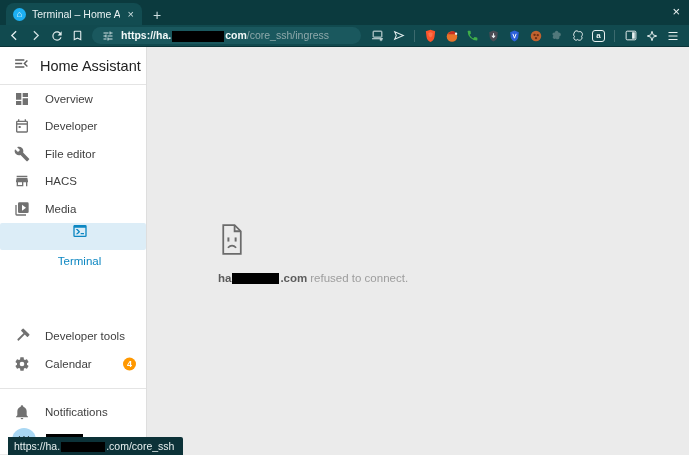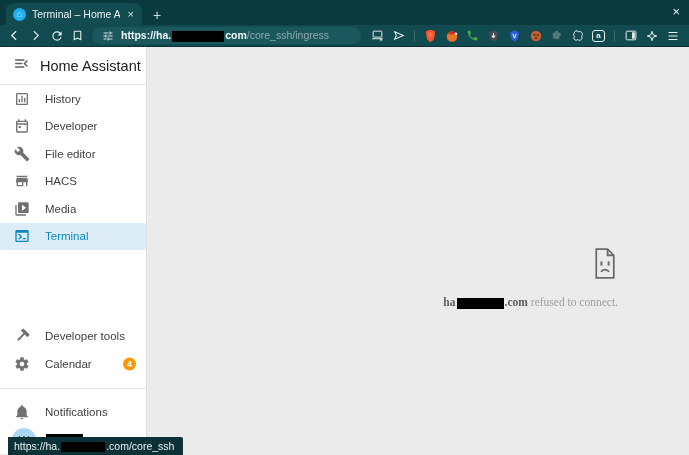--- a/index.html
+++ b/index.html
@@ -41,34 +41,34 @@
 
   
   .sidebar { width:147px; background:#ffffff; border-right:1px solid #dedede;
              display:flex; flex-direction:column; flex:none; }
   .sb-header { height:37px; display:flex; align-items:center; padding-left:13px; gap:10px; flex:none; }
   .sb-title { font-size:14.5px; color:#212121; }
   .sb-divider { height:1px; background:#e4e4e4; flex:none; }
   .sb-item { height:27.5px; display:flex; align-items:center; padding-left:13px; gap:15px;
              font-size:11.5px; font-weight:500; color:#3e3e3e; flex:none; position:relative; }
   .sb-item .sb-ico { width:17px; height:17px; display:flex; align-items:center; justify-content:center; flex:none; }
-  .sb-item.selected { background:#dcedf7; color:#0d87c2; border-radius:2px; }
+  .sb-item.selected { background:#dcedf7; color:#0d87c2; border-radius:2px;flex-direction:column; }
   .sb-spacer { flex:1; }
   .badge { position:absolute; right:10px; top:50%; transform:translateY(-50%);
            width:13px; height:13px; border-radius:50%; background:#ff9800; color:#fff;
            font-size:9px; font-weight:bold; line-height:13px; text-align:center; }
   .sb-gap10 { height:10px; flex:none; }
   .sb-user { height:28px; display:flex; align-items:center; padding-left:12px; gap:10px; flex:none; }
   .avatar { width:24px; height:24px; border-radius:50%; background:#a9d7f3; color:#3b4a52;
             font-size:11px; line-height:24px; text-align:center; flex:none; }
   .redact-name { width:37px; height:13px; }
 
   
   .main { flex:1; background:#ebebeb; position:relative; }
-  .error-box { position:absolute; top:200px; left:50%; transform:translateX(-50%); text-align:right; width:400px;font-family:Liberation Serif, serif; }
+  .error-box { position:absolute; top:176px; left:50%; transform:translateX(-50%); text-align:left; width:400px; }
   .error-icon { display:inline-block; }
   .error-text { margin-top:12px; font-size:11.5px; color:#9d9d9d; white-space:nowrap; }
   .error-strong { color:#5c5c5c; font-weight:bold; }
   .redact-err { width:47px; height:11px; margin:0 1px; }
   .error-msg { margin-left:3px; }
 
   
   .status-pill { position:absolute; left:8px; bottom:0; height:18px; background:#0c3238;
                  color:#e9f1f1; font-size:10.5px; line-height:18px; padding:0 9px 0 6px;
                  border-radius:0 2px 0 0; white-space:nowrap; z-index:5; }
@@ -216,29 +216,29 @@
       <div class="sb-header">
         <span class="sb-ico">
           <svg width="17" height="17" viewBox="0 0 24 24" fill="#5f5f5f">
               <path d="M21,15.61L19.59,17L14.58,12L19.59,7L21,8.39L17.44,12L21,15.61M3,6H16V8H3V6M3,13V11H13V13H3M3,18V16H16V18H3Z"></path>
             </svg>
         </span>
         <span class="sb-title">Home Assistant</span>
       </div>
       <div class="sb-divider"></div>
 
-
-      <div class="sb-item">
-        <span class="sb-ico">
-          <svg width="16" height="16" viewBox="0 0 24 24" fill="#717171">
-              <path d="M19,3H5C3.9,3 3,3.9 3,5V19C3,20.1 3.9,21 5,21H19C20.1,21 21,20.1 21,19V5C21,3.9 20.1,3 19,3M19,19H5V5H19V19M7,12H9V17H7V12M11,7H13V17H11V7M15,10H17V17H15V10Z"></path>
-            </svg>
-        </span>
-        <span>History</span>
-      </div>
+      <div class="sb-item">
+        <span class="sb-ico">
+          <svg width="16" height="16" viewBox="0 0 24 24" fill="#717171">
+              <path d="M13,3V9H21V3H13M3,13H11V3H3V13M3,21H11V15H3V21M13,21H21V11H13V21Z"></path>
+            </svg>
+        </span>
+        <span>Overview</span>
+      </div>
+
 
       <div class="sb-item">
         <span class="sb-ico">
           <svg width="16" height="16" viewBox="0 0 24 24" fill="#717171">
               <path d="M19,4H18V2H16V4H8V2H6V4H5C3.89,4 3,4.9 3,6V20C3,21.1 3.89,22 5,22H19C20.1,22 21,21.1 21,20V6C21,4.9 20.1,4 19,4M19,20H5V10H19V20M19,8H5V6H19V8M7,12H10V15H7V12Z"></path>
             </svg>
         </span>
         <span>Developer</span>
       </div>
 

